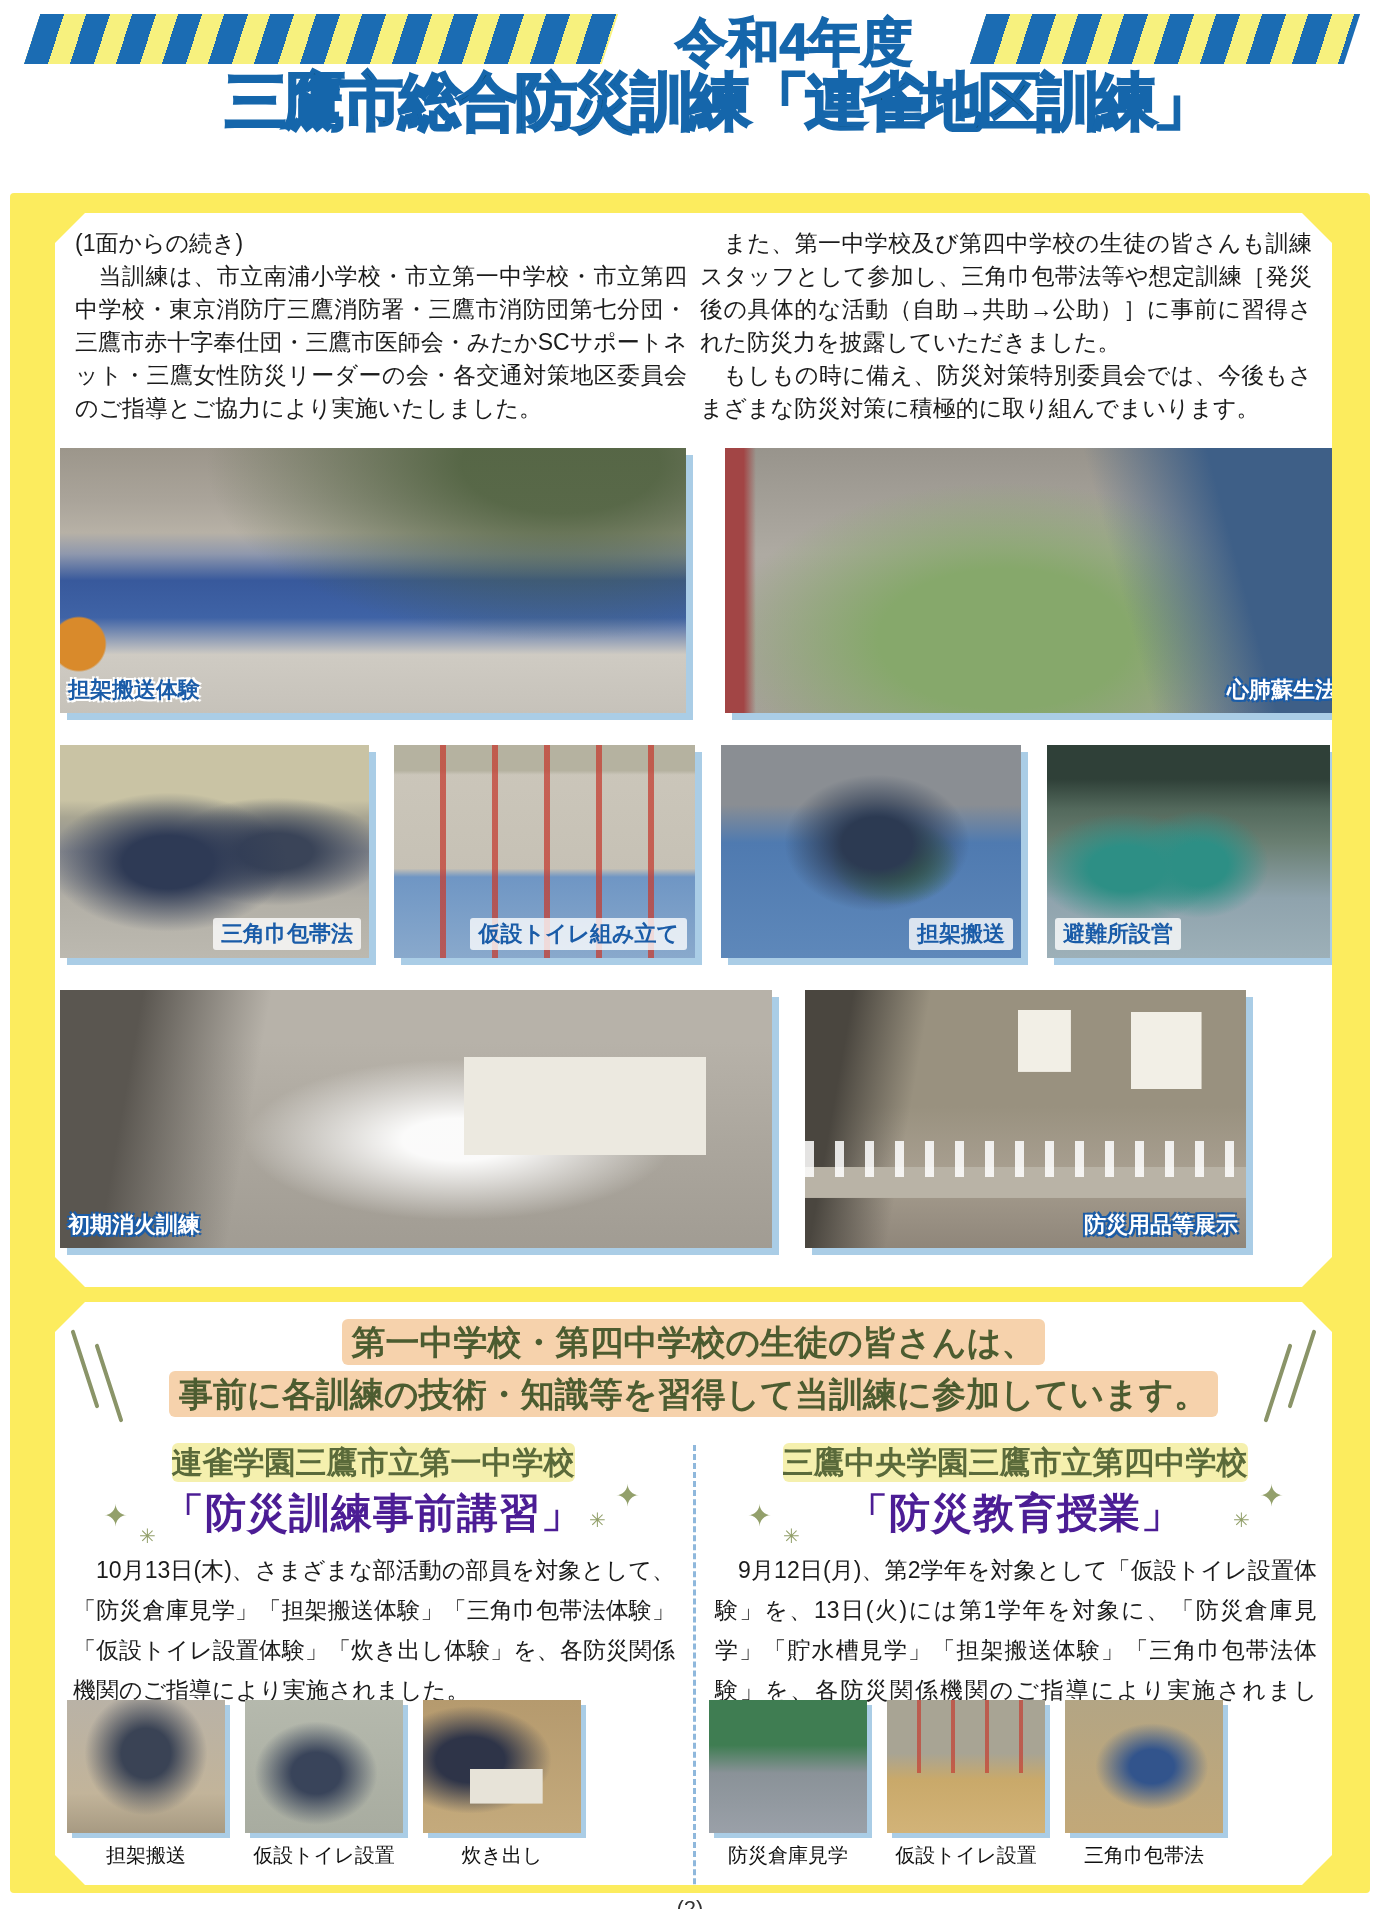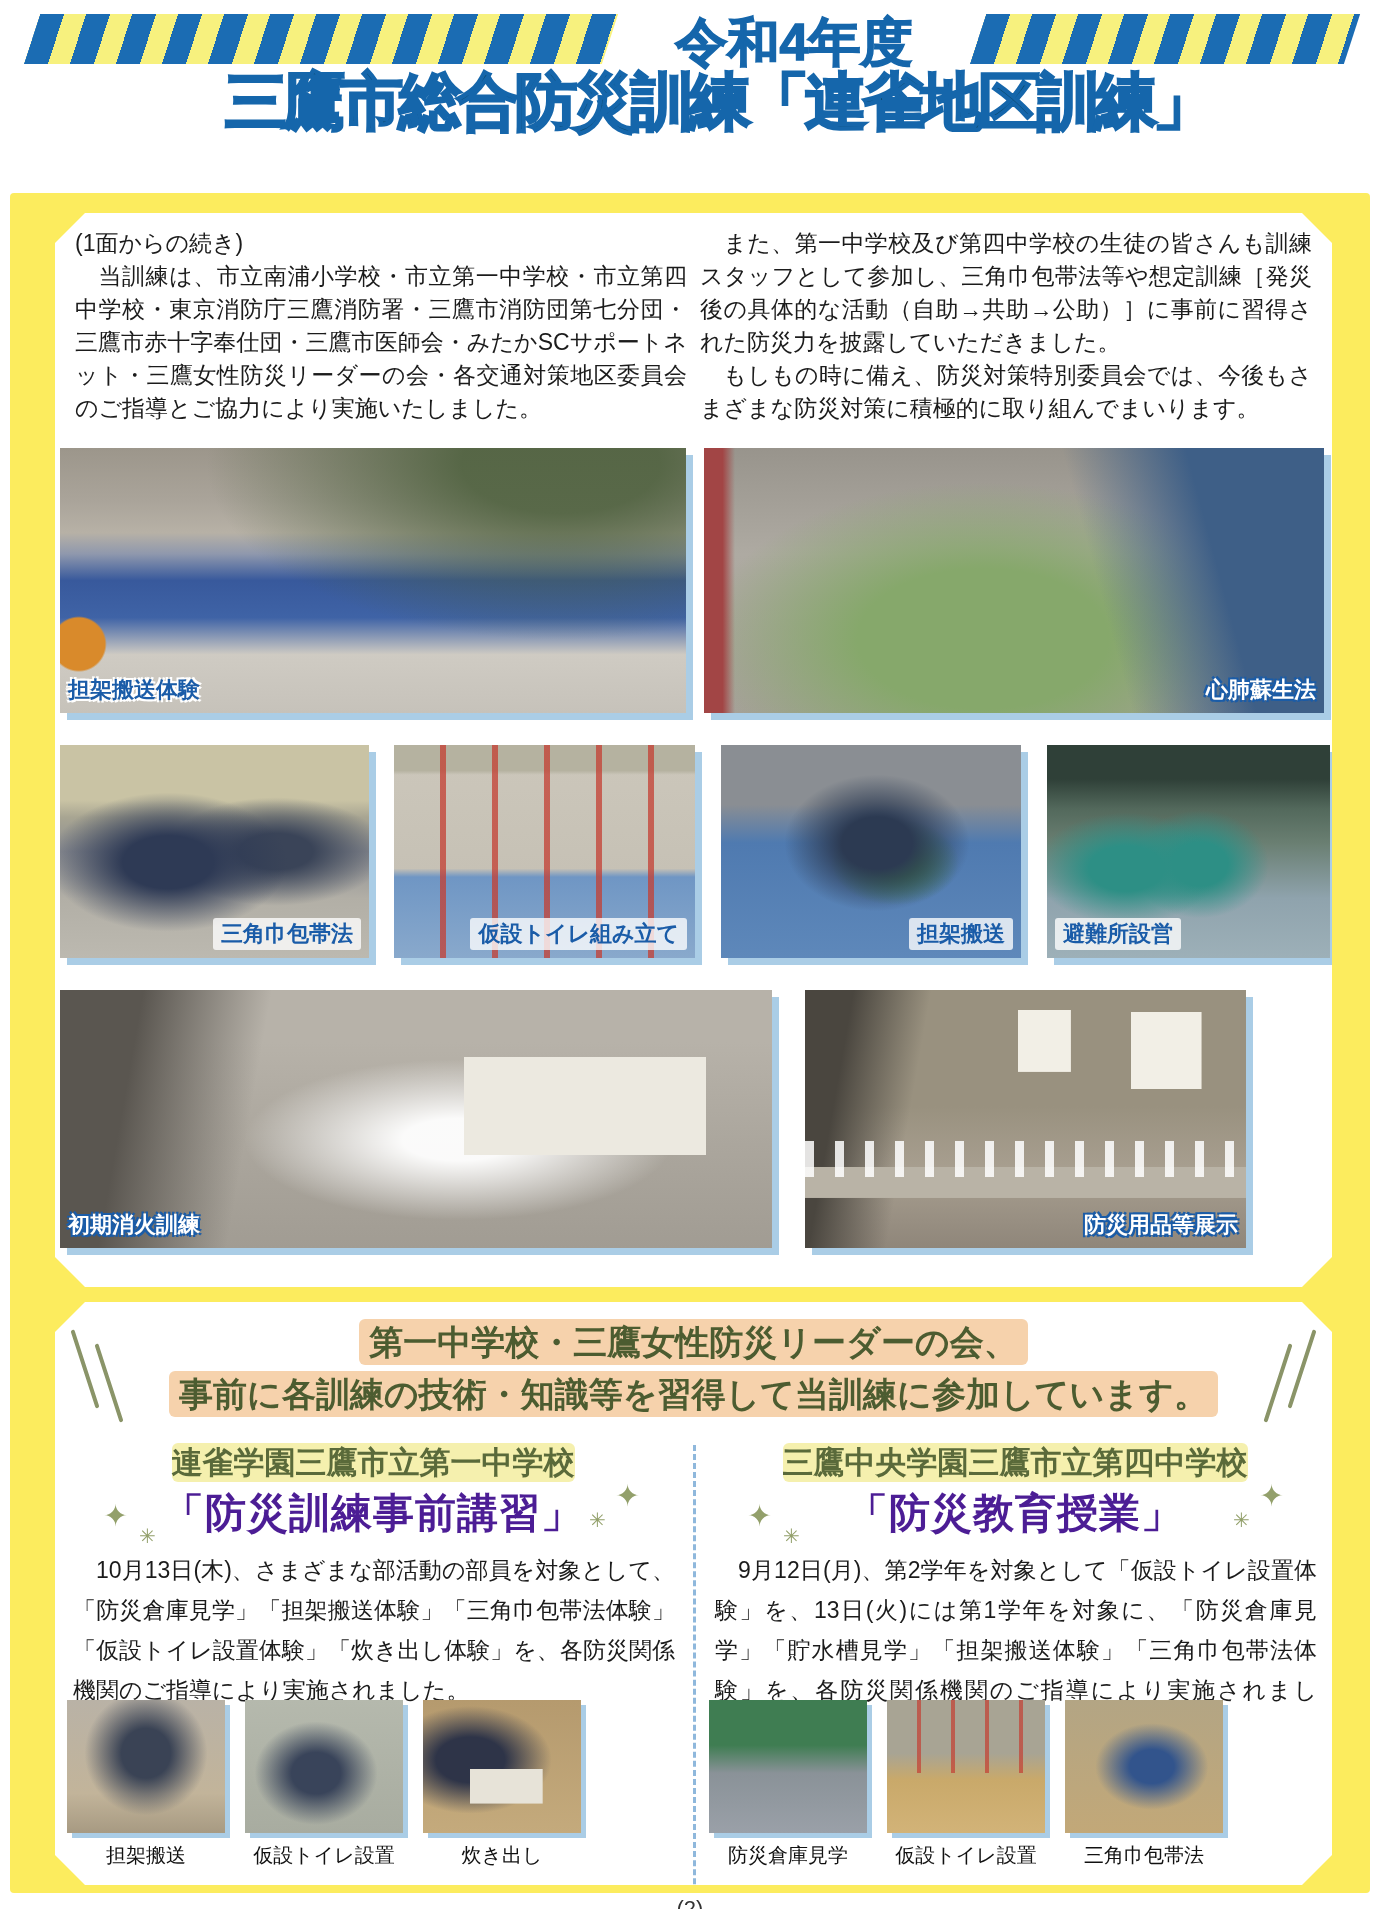--- a/index.html
+++ b/index.html
@@ -116,21 +116,21 @@
       <div>　当訓練は、市立南浦小学校・市立第一中学校・市立第四中学校・東京消防庁三鷹消防署・三鷹市消防団第七分団・三鷹市赤十字奉仕団・三鷹市医師会・みたかSCサポートネット・三鷹女性防災リーダーの会・各交通対策地区委員会のご指導とご協力により実施いたしました。</div>
     </div>
     <div class="abs para" style="left:645px;top:14px;width:612px;">
       <div>　また、第一中学校及び第四中学校の生徒の皆さんも訓練スタッフとして参加し、三角巾包帯法等や想定訓練［発災後の具体的な活動（自助→共助→公助）］に事前に習得された防災力を披露していただきました。</div>
       <div>　もしもの時に備え、防災対策特別委員会では、今後もさまざまな防災対策に積極的に取り組んでまいります。</div>
     </div>
 
     <div class="photo ph1" style="left:5px;top:235px;width:626px;height:265px;">
       <span class="cap cap-blue bl">担架搬送体験</span>
     </div>
-    <div class="photo ph2" style="left:649px;top:235px;width:620px;height:265px;">
+    <div class="photo ph2" style="left:670px;top:235px;width:620px;height:265px;">
       <span class="cap cap-white br">心肺蘇生法</span>
     </div>
 
     <div class="photo ph3" style="left:5px;top:532px;width:309px;height:213px;">
       <span class="cap cap-badge br">三角巾包帯法</span>
     </div>
     <div class="photo ph4" style="left:339px;top:532px;width:301px;height:213px;">
       <span class="cap cap-badge br">仮設トイレ組み立て</span>
     </div>
     <div class="photo ph5" style="left:666px;top:532px;width:300px;height:213px;">
@@ -148,21 +148,21 @@
     </div>
   </div>
 
   <div class="whitebox box2">
 
     <div class="slash" style="left:28px;top:26px;transform:rotate(-18deg);"></div>
     <div class="slash" style="left:52px;top:40px;transform:rotate(-18deg);"></div>
     <div class="slash" style="right:28px;top:26px;transform:rotate(18deg);"></div>
     <div class="slash" style="right:52px;top:40px;transform:rotate(18deg);"></div>
 
-    <div class="hl-line" style="top:18px;"><span>第一中学校・三鷹女性防災リーダーの会、</span></div>
+    <div class="hl-line" style="top:18px;"><span>第一中学校・第四中学校の生徒の皆さんは、</span></div>
     <div class="hl-line" style="top:70px;"><span>事前に各訓練の技術・知識等を習得して当訓練に参加しています。</span></div>
 
     <div class="divider"></div>
 
     <div class="school-name" style="left:18px;top:140px;"><span>連雀学園三鷹市立第一中学校</span></div>
     <div class="program" style="left:18px;top:184px;">「防災訓練事前講習」</div>
     <span class="sparkle" style="left:48px;top:196px;">✦</span>
     <span class="aster" style="left:84px;top:222px;">✳</span>
     <span class="aster" style="left:534px;top:206px;">✳</span>
     <span class="sparkle" style="left:560px;top:176px;">✦</span>

